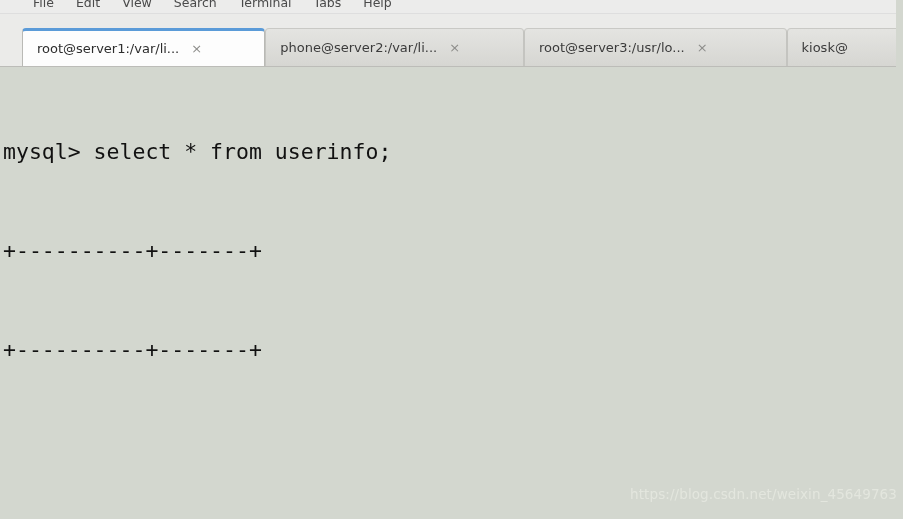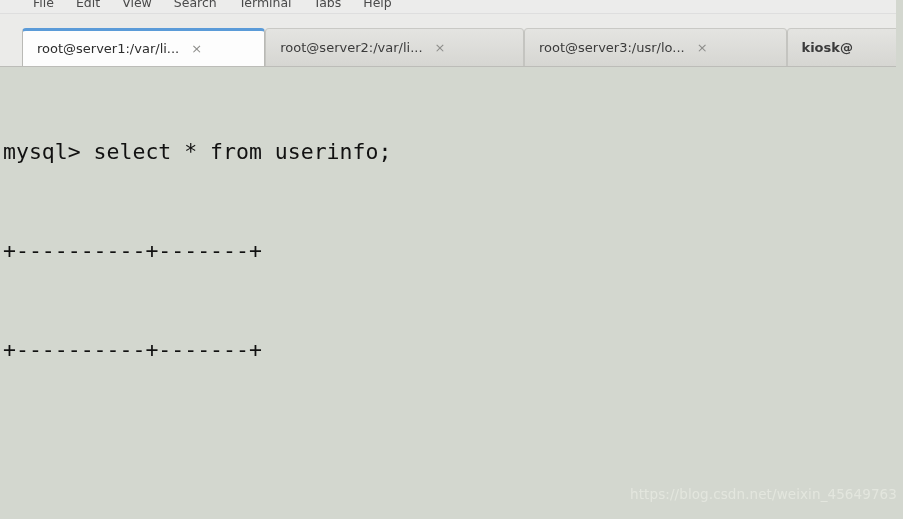--- a/index.html
+++ b/index.html
@@ -107,21 +107,21 @@
     justify-content: center;
     color: #8d8d8a;
     font-size: 13px;
     line-height: 1;
     cursor: pointer;
   }
 
   .tab1 { width: 252px; }
   .tab2 { width: 268px; }
   .tab3 { width: 272px; }
-  .tab4 { width: 120px; padding-right: 13px; font-weight: bold; }
+  .tab4 { width: 120px; padding-right: 13px; }
 
   
   .terminal {
     position: absolute;
     top: 67px;
     left: 0;
     width: 903px;
     height: 452px;
     background: #d3d7cf;
     overflow: hidden;
@@ -171,21 +171,21 @@
   </div>
 
   <div class="tabbar">
 
     <div class="tab tab1 active">
       <span class="tab-label">root@server1:/var/li...</span>
       <span class="tab-close">×</span>
     </div>
 
     <div class="tab tab2 inactive">
-      <span class="tab-label">root@server2:/var/li...</span>
+      <span class="tab-label">phone@server2:/var/li...</span>
       <span class="tab-close">×</span>
     </div>
 
     <div class="tab tab3 inactive">
       <span class="tab-label">root@server3:/usr/lo...</span>
       <span class="tab-close">×</span>
     </div>
 
     <div class="tab tab4 inactive">
       <span class="tab-label">kiosk@</span>

